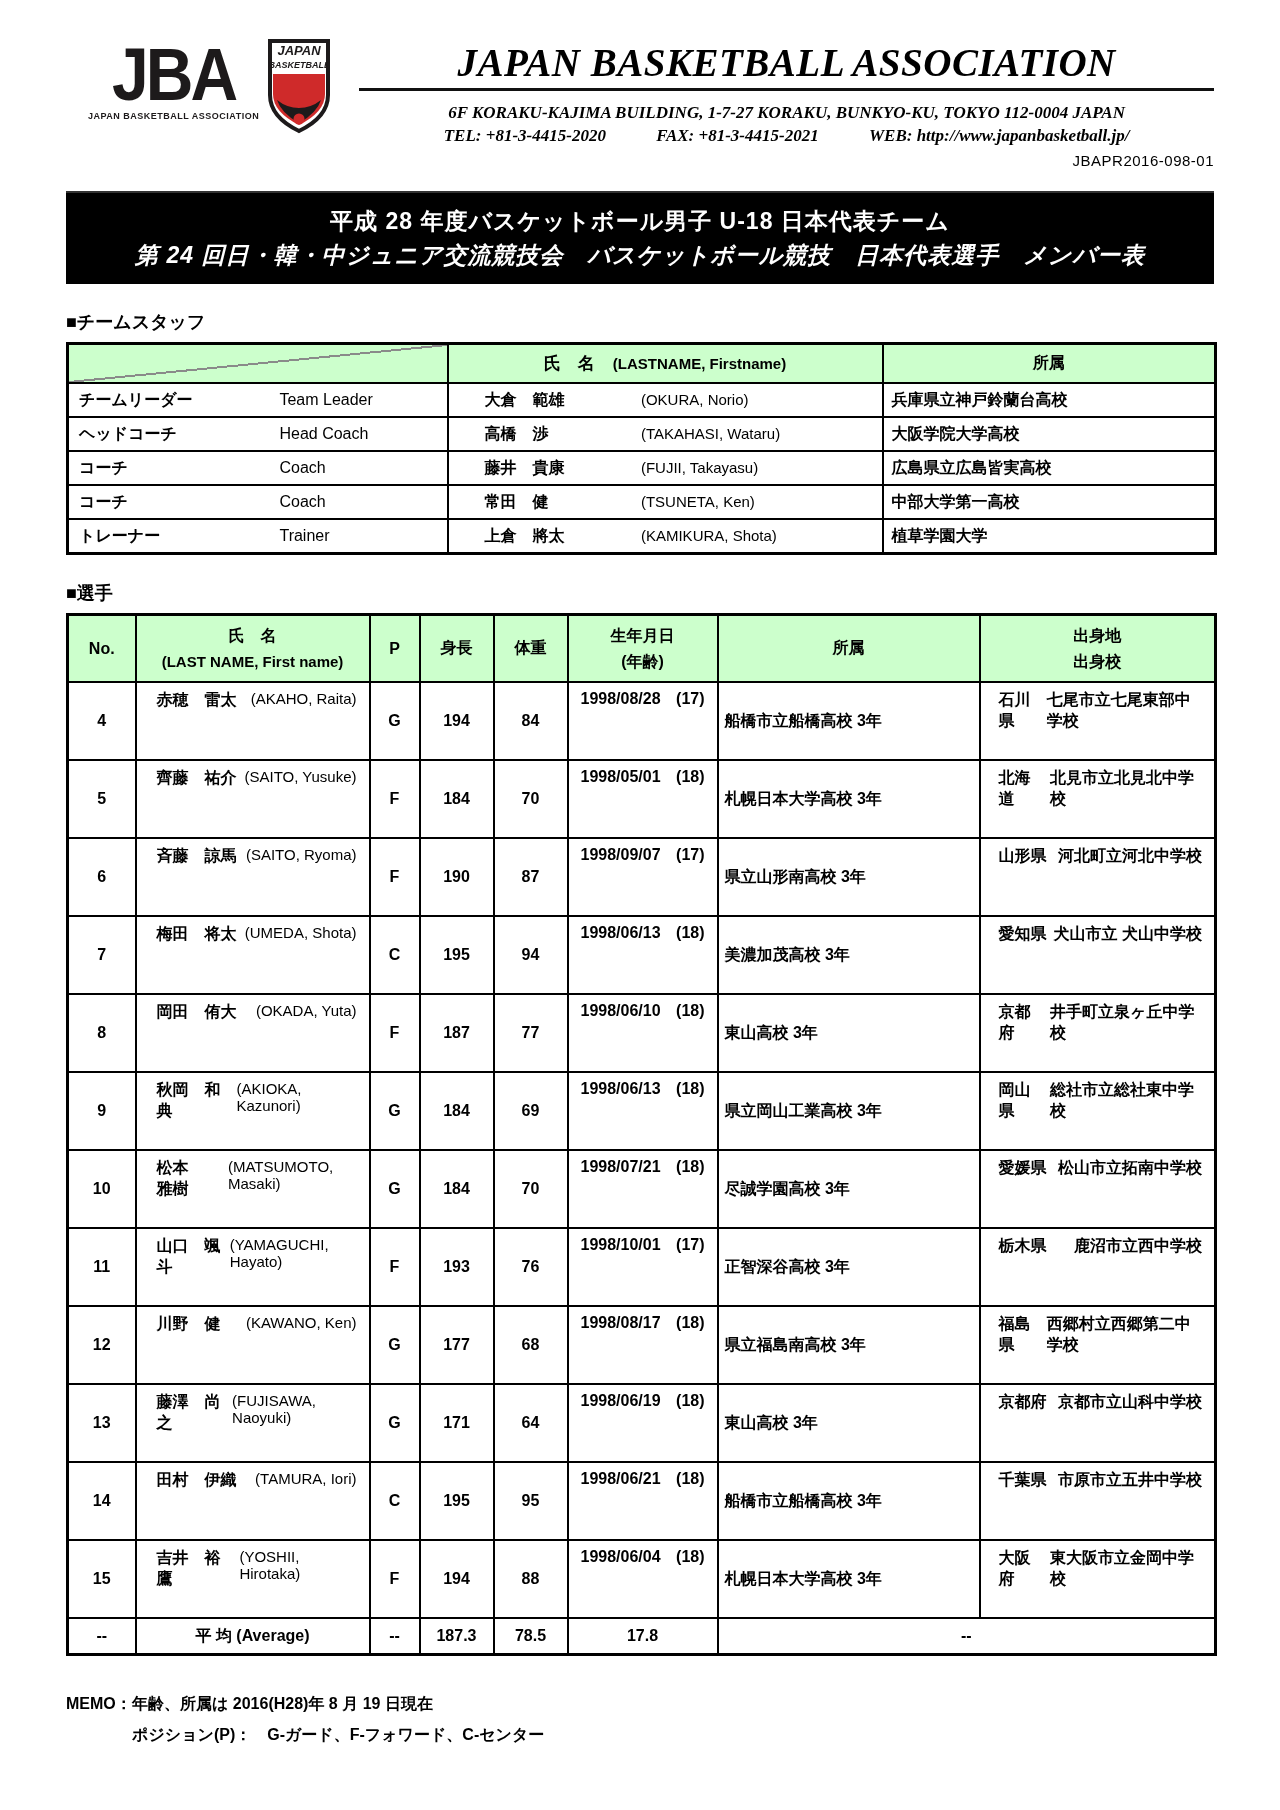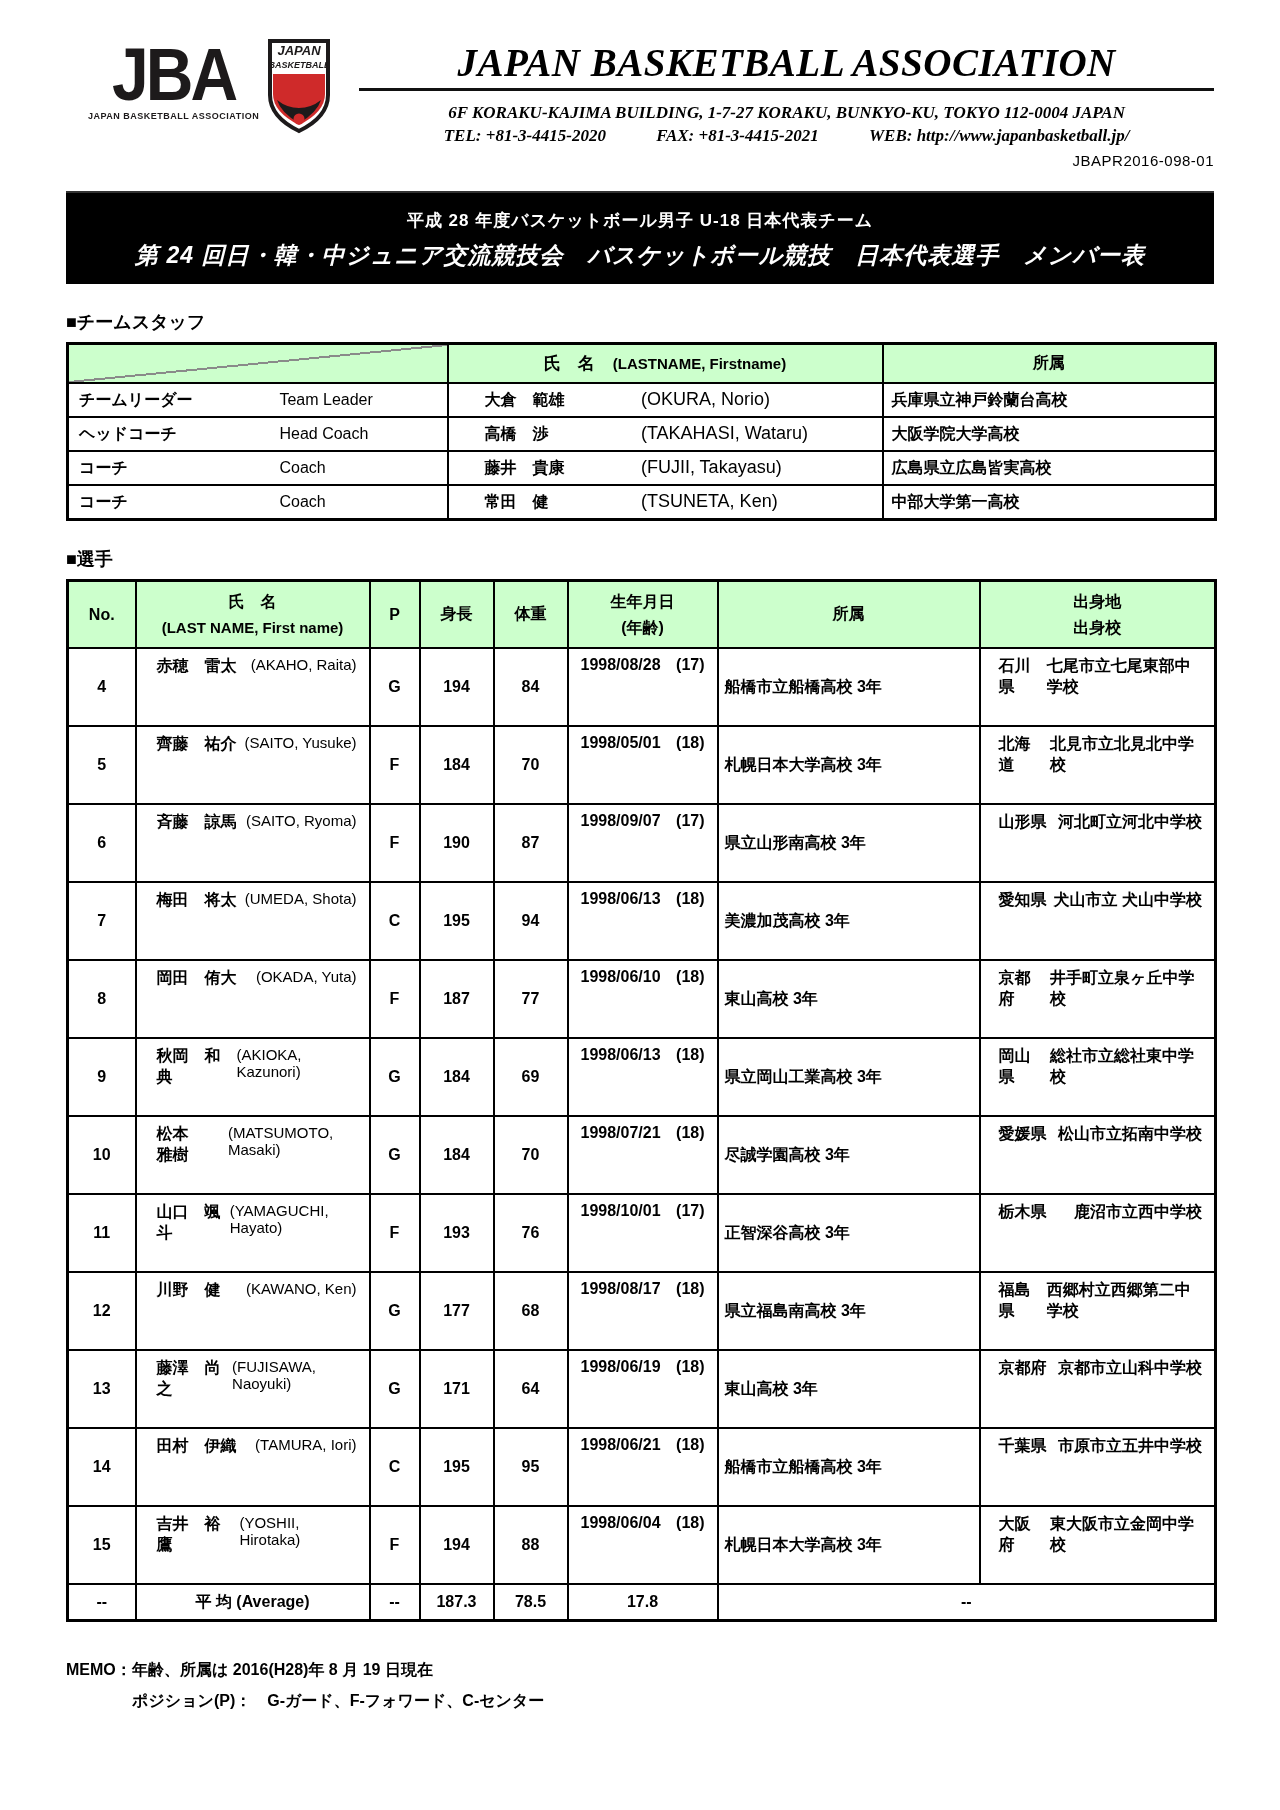--- a/index.html
+++ b/index.html
@@ -38,21 +38,21 @@
     font-style:italic; font-size:17px; font-weight:600; text-align:center; margin-top:3px; white-space:nowrap;
   }
   .contact-line span { margin:0 23px; }
   .doc-number { text-align:right; font-size:15px; margin-top:6px; letter-spacing:0.5px; }
 
   
   .title-banner {
     margin-top:22px; background:#000; color:#fff; text-align:center;
     padding:11px 0 12px 0; border-top:2px solid #333;
   }
-  .title-banner .t1 { font-size:17px; font-weight:bold; line-height:34px; letter-spacing:1px; }
+  .title-banner .t1 { font-size:23px; font-weight:bold; line-height:34px; letter-spacing:1px; }
   .title-banner .t2 { font-size:23px; font-weight:bold; line-height:34px; letter-spacing:1px;font-style:italic; }
 
   
   .section-heading { font-size:18px; font-weight:bold; margin-top:26px; }
 
   
   table { border-collapse:collapse; table-layout:fixed; width:1148px; margin-top:8px; }
   table, th, td { border:2px solid #000; }
   table { border-width:3px; }
   th { background:#ccffcc; font-weight:bold; }
@@ -67,21 +67,21 @@
     background:linear-gradient(to bottom right, transparent calc(50% - 1px), #8a8a8a calc(50% - 1px), #8a8a8a calc(50% + 1px), transparent calc(50% + 1px));
   }
   .hdr-name-wrap { display:flex; justify-content:center; align-items:baseline; gap:18px; }
   .hdr-name-ja { font-size:17px; font-weight:bold; }
   .hdr-name-en { font-size:15px; font-weight:bold; }
   .staff-role { text-align:left; padding-left:10px; font-weight:bold; }
   .staff-role .role-en { display:inline-block; font-weight:normal; }
   .staff-role .role-ja { display:inline-block; width:196px; }
   .staff-name { text-align:left; padding-left:36px; }
   .staff-name .sn-ja { display:inline-block; width:152px; font-weight:bold; }
-  .staff-name .sn-en { display:inline-block; font-weight:normal; font-size:18px; }
+  .staff-name .sn-en { display:inline-block; font-weight:normal; font-size:15px; }
   .staff-affil { text-align:left; padding-left:8px; font-weight:bold; }
 
   
   .player-table th { font-size:16px; }
   .player-table .hdr-row th { height:68px; vertical-align:middle; }
   .two-line div { line-height:26px; }
   .hdr-sub { font-size:15px; }
   .p-row td { height:78px; font-size:16px; vertical-align:middle; }
   .c-no { text-align:center; font-weight:bold; font-size:17px; }
   .c-name { text-align:left; }
@@ -205,20 +205,31 @@
       <span class="role-ja">コーチ</span>
       <span class="role-en">Coach</span>
     </td>
     <td class="staff-name">
       <span class="sn-ja">常田　健</span>
       <span class="sn-en">(TSUNETA, Ken)</span>
     </td>
     <td class="staff-affil">中部大学第一高校</td>
   </tr>
 
+  <tr>
+    <td class="staff-role">
+      <span class="role-ja">トレーナー</span>
+      <span class="role-en">Trainer</span>
+    </td>
+    <td class="staff-name">
+      <span class="sn-ja">上倉　將太</span>
+      <span class="sn-en">(KAMIKURA, Shota)</span>
+    </td>
+    <td class="staff-affil">植草学園大学</td>
+  </tr>
 </tbody>
   </table>
 
   <div class="section-heading">■選手</div>
 
   <table class="player-table">
     <colgroup>
       <col style="width:68px">
         <col style="width:234px">
         <col style="width:50px">

